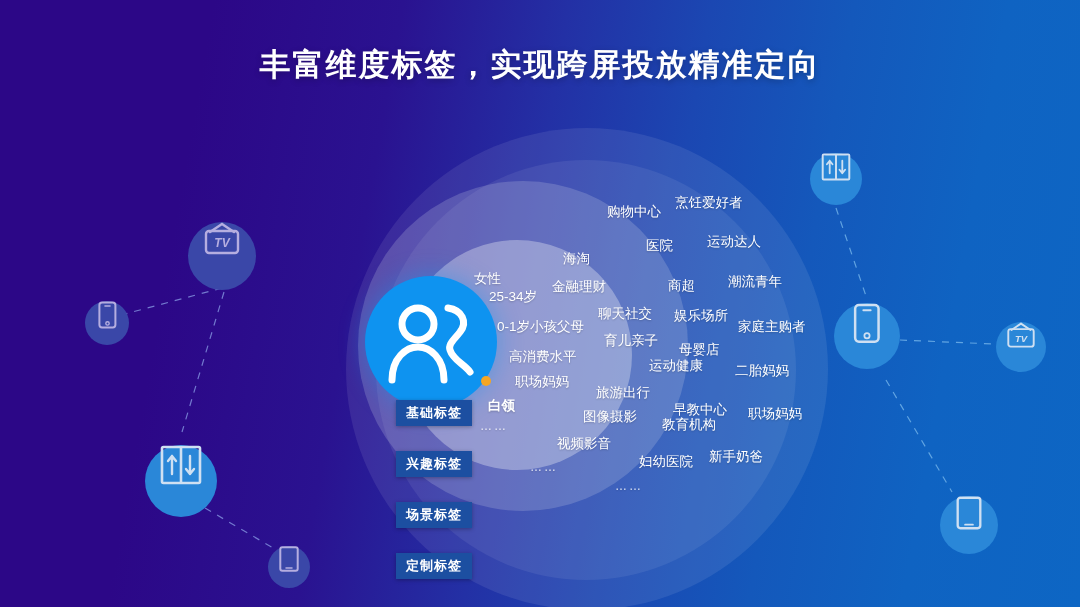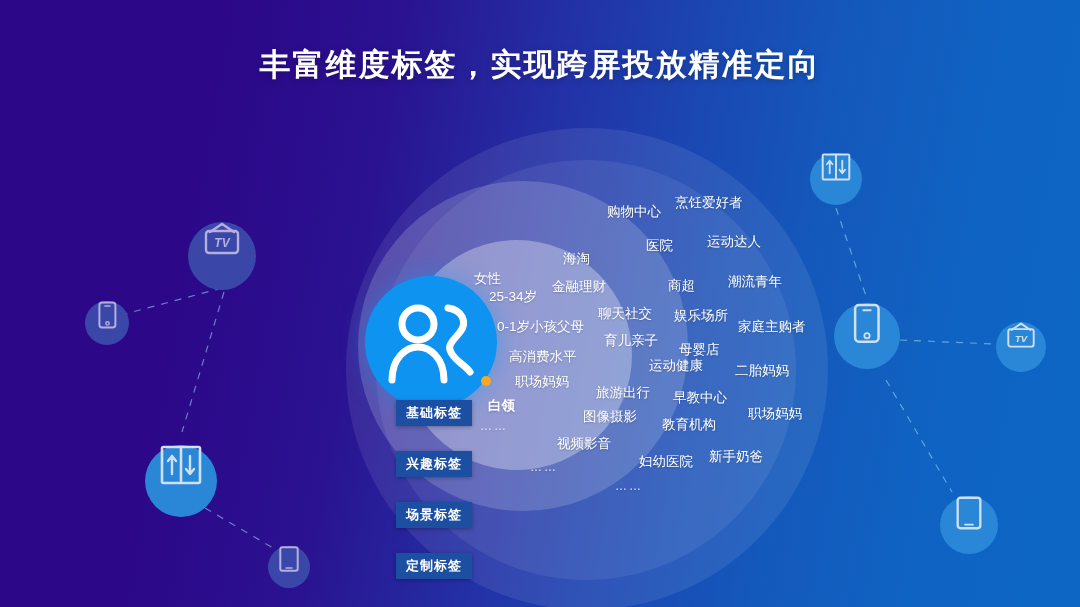--- a/index.html
+++ b/index.html
@@ -200,21 +200,21 @@
   <div class="word" style="left:596px; top:386px;">旅游出行</div>
   <div class="word" style="left:583px; top:410px;">图像摄影</div>
   <div class="word" style="left:557px; top:437px;">视频影音</div>
   <div class="word dots" style="left:530px; top:461px;">……</div>
 
   <div class="word" style="left:607px; top:205px;">购物中心</div>
   <div class="word" style="left:646px; top:239px;">医院</div>
   <div class="word" style="left:668px; top:279px;">商超</div>
   <div class="word" style="left:674px; top:309px;">娱乐场所</div>
   <div class="word" style="left:679px; top:343px;">母婴店</div>
-  <div class="word" style="left:673px; top:391px;">早教中心</div>
+  <div class="word" style="left:673px; top:403px;">早教中心</div>
   <div class="word" style="left:662px; top:418px;">教育机构</div>
   <div class="word" style="left:639px; top:455px;">妇幼医院</div>
   <div class="word dots" style="left:615px; top:480px;">……</div>
 
   <div class="word" style="left:675px; top:196px;">烹饪爱好者</div>
   <div class="word" style="left:707px; top:235px;">运动达人</div>
   <div class="word" style="left:728px; top:275px;">潮流青年</div>
   <div class="word" style="left:738px; top:320px;">家庭主购者</div>
   <div class="word" style="left:735px; top:364px;">二胎妈妈</div>
   <div class="word" style="left:748px; top:407px;">职场妈妈</div>

